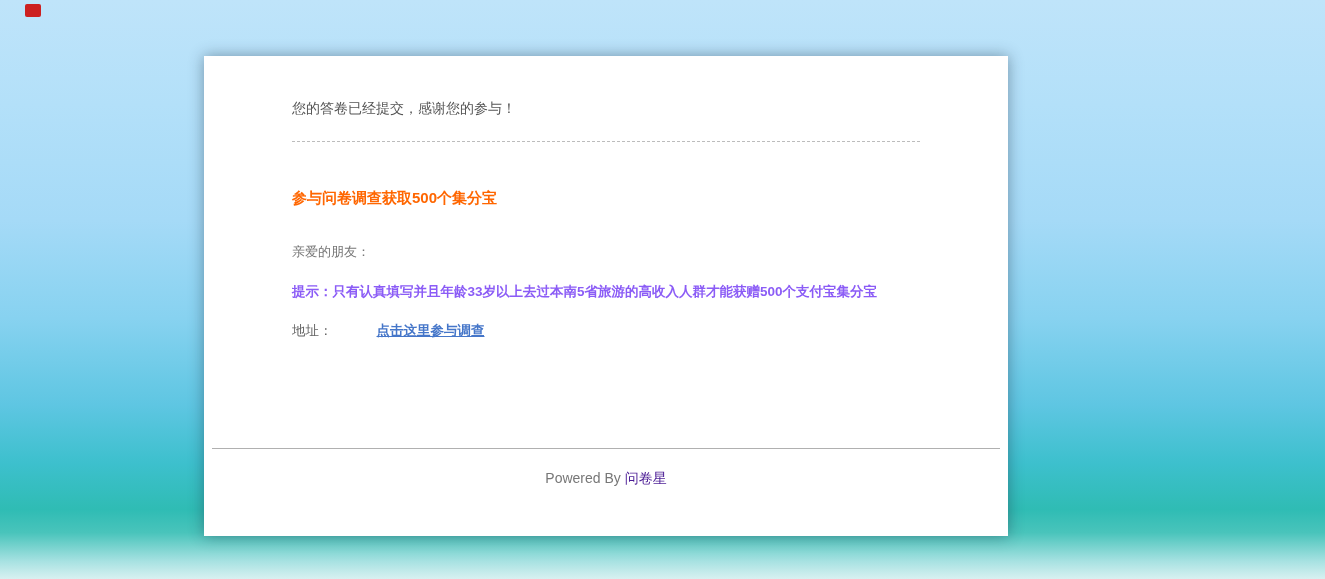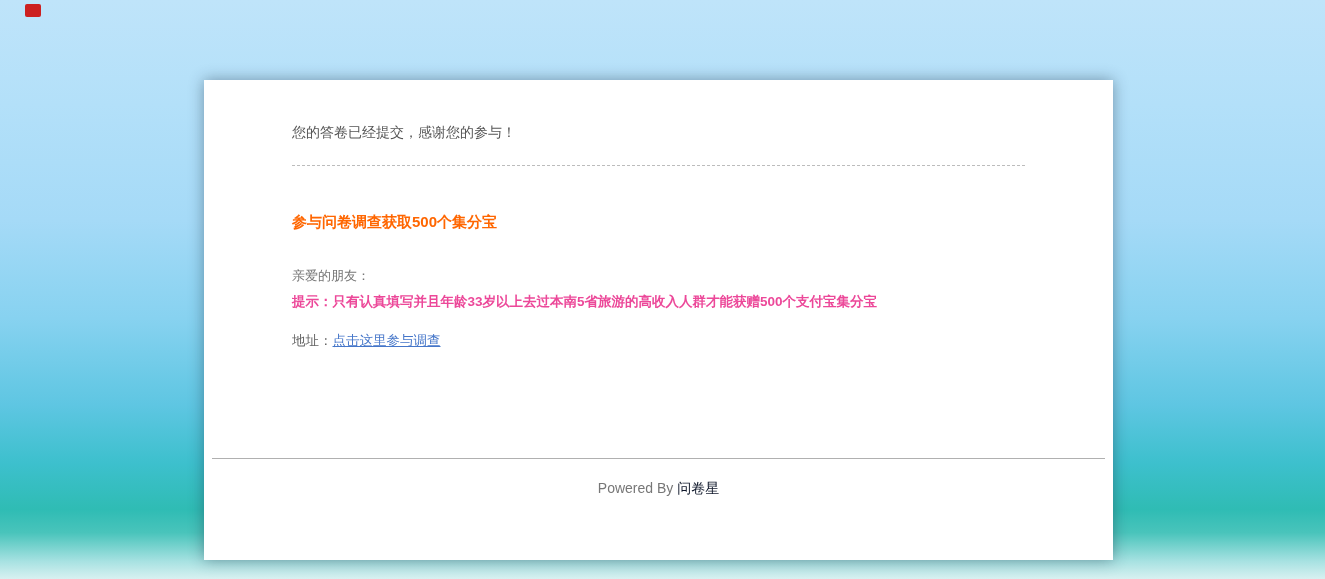--- a/index.html
+++ b/index.html
@@ -23,22 +23,22 @@
   .red-marker {
     position: absolute;
     left: 25px; top: 4px;
     width: 16px; height: 13px;
     background: #cc2020;
     border-radius: 2px;
   }
 
   .card {
     position: absolute;
-    left: 204px; top: 80px;
-    width: 909px; height: 480px;
+    left: 204px; top: 56px;
+    width: 804px; height: 480px;
     background: #ffffff;
     box-shadow: 0 0 14px rgba(30, 50, 70, 0.45);
   }
 
   .content { padding: 42px 88px 0 88px; }
 
   .submitted-message {
     font-size: 14px;
     color: #555555;
     line-height: 20px;
@@ -61,54 +61,55 @@
 
   .greeting { margin-top: 34px; }
   .greeting-line {
     font-size: 13px;
     color: #777777;
     line-height: 19px;
   }
   .greeting-line.indented { text-indent: 1.4em; }
 
   .hint-text {
-    margin-top: 7px;
+    margin-top: 21px;
     font-size: 13.5px;
     font-weight: bold;
-    color: #ec4899;
+    color: #8b5cf6;
     line-height: 19px;
   }
 
   .address-row {
     margin-top: 20px;
     font-size: 13.5px;
     color: #666666;
     line-height: 20px;
   }
   .participate-link {
     color: #4576c9;
-    font-weight: normal;
+    font-weight: bold;
     text-decoration: underline;
     cursor: pointer;
+    margin-left: 44px;
   }
 
   .footer-divider {
     border: 0;
     border-top: 1px solid #b0b0b0;
     margin: 107px 8px 0 8px;
   }
 
   .footer {
     margin-top: 21px;
     text-align: center;
     font-size: 14px;
     color: #777777;
   }
   .brand-link {
-    color: #0f172a;
+    color: #4c1d95;
     text-decoration: none;
     cursor: pointer;
   }
 </style>
 </head>
 <body>
 
 <div class="red-marker"></div>
 
 <div class="card">

